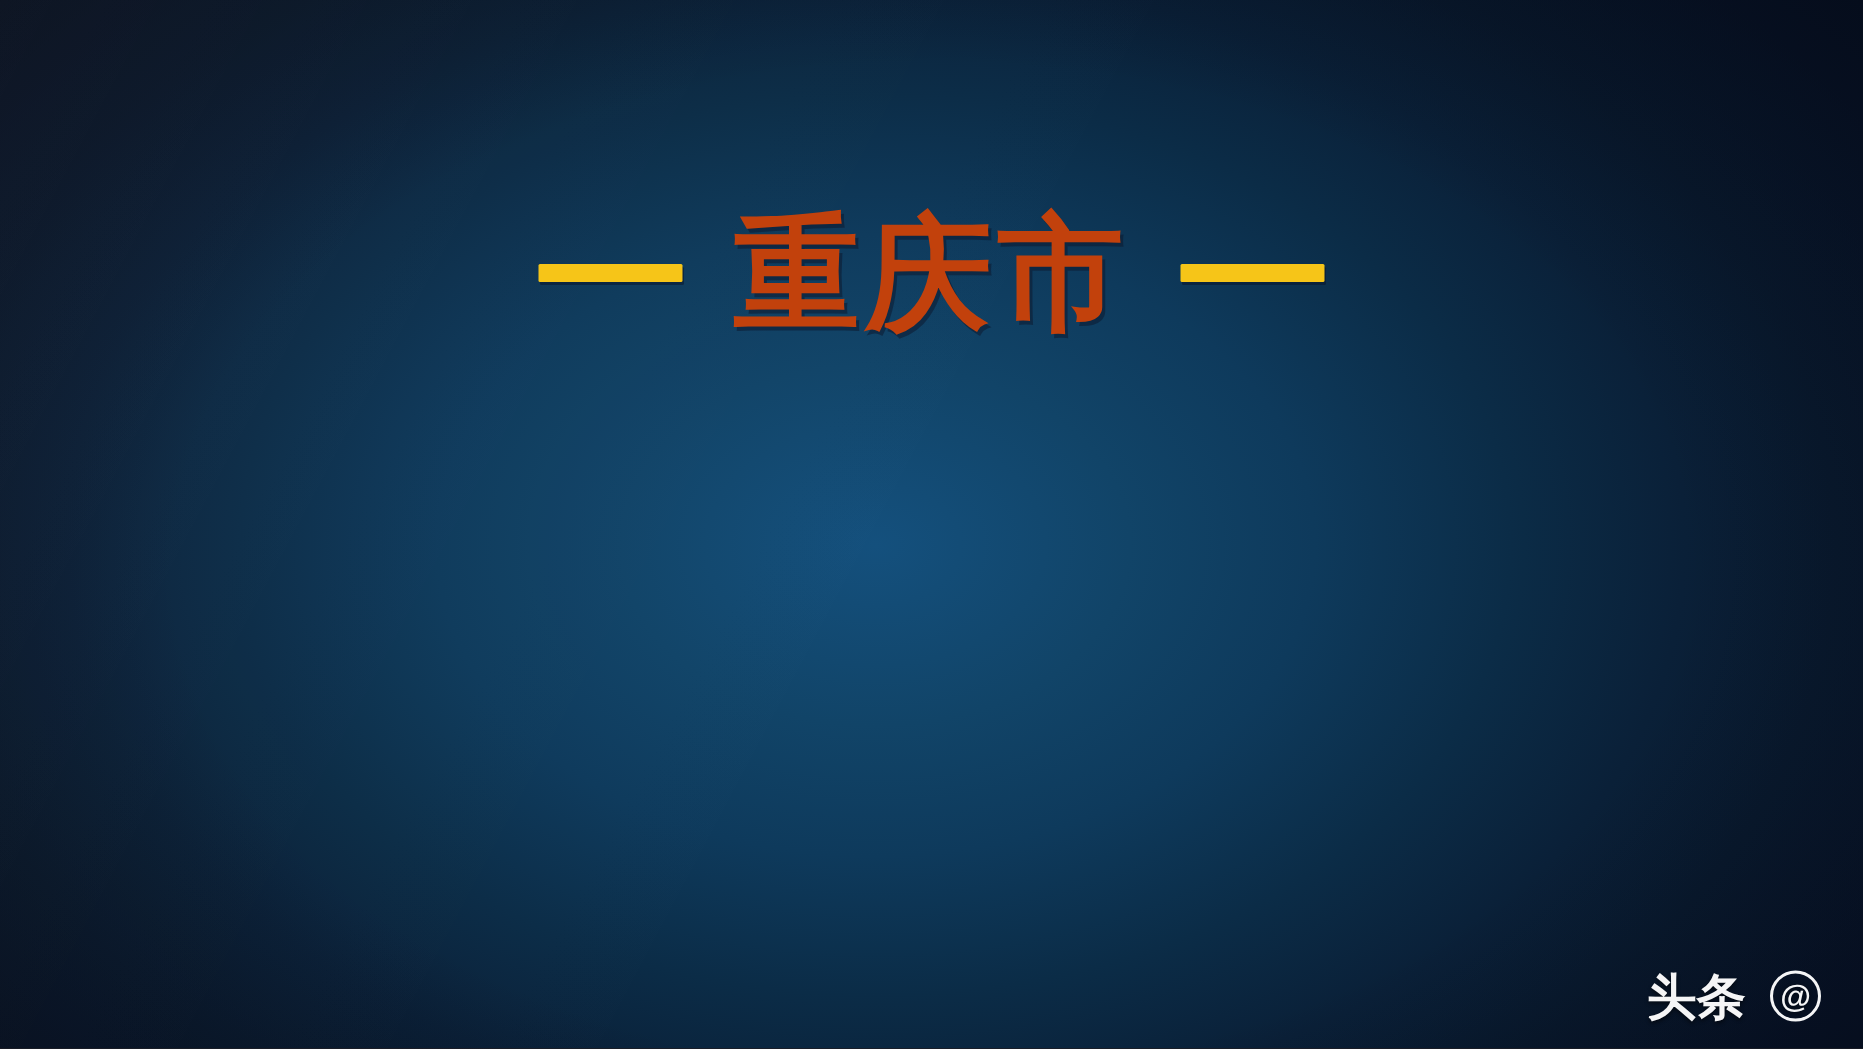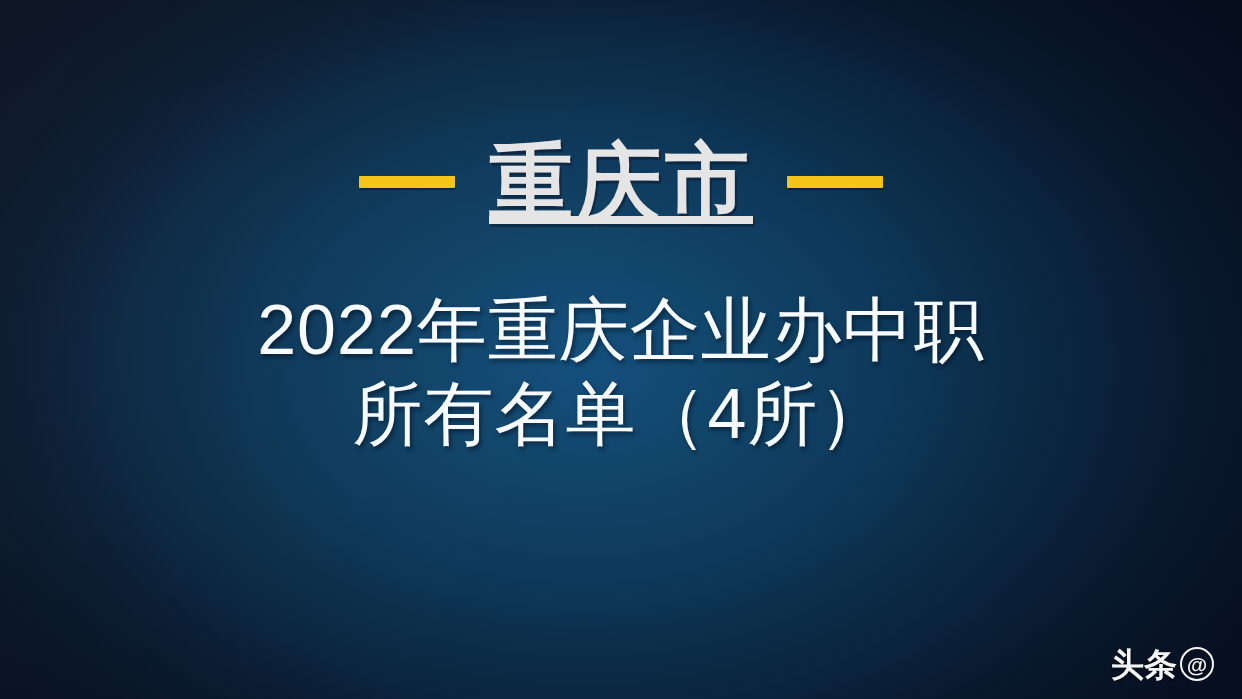--- a/index.html
+++ b/index.html
@@ -66,29 +66,28 @@
   }
   #slide .rule {
     width: 96px;
     height: 12px;
     background: #f6c518;
     border-radius: 1px;
     box-shadow: 1px 2px 0 rgba(10,22,44,0.55);
     flex: 0 0 auto;
   }
   #slide .heading-text {
-    color: #e5e5e5;
+    color: #c2410c;
     font-size: 84px;
     font-weight: 700;
     line-height: 1;
     letter-spacing: 4px;
     white-space: nowrap;
     text-shadow: 2px 3px 0 rgba(12,26,48,0.55);
     padding: 0 4px;
-    text-decoration: underline;
   }
 
   
   #slide .subtitle-block {
     position: absolute;
     left: 0;
     right: 0;
     top: 288px;
     text-align: center;
   }
@@ -102,21 +101,21 @@
     text-shadow: 2px 3px 4px rgba(4,14,30,0.55);
   }
 
   
   #slide .watermark {
     position: absolute;
     right: 26px;
     bottom: 18px;
     display: flex;
     align-items: center;
-    gap: 1px;
+    gap: 14px;
     color: #ffffff;
     font-size: 33px;
     font-weight: 700;
     line-height: 1;
     letter-spacing: 0px;
     opacity: 0.96;
     text-shadow: 0 1px 3px rgba(0,0,0,0.6);
     white-space: nowrap;
   }
   #slide .watermark .wm-at {
@@ -141,23 +140,19 @@
   <div class="bg-radial"></div>
   <div class="bg-vignette"></div>
   <div class="bg-sheen"></div>
 
   <div class="heading-row">
     <div class="rule"></div>
     <div class="heading-text">重庆市</div>
     <div class="rule"></div>
   </div>
 
-  <div class="subtitle-block">
-    <div class="subtitle-line">2022年重庆企业办中职</div>
-    <div class="subtitle-line">所有名单（4所）</div>
-  </div>
 
   <div class="watermark">
     <span>头条</span>
     <span class="wm-at">@</span>
   </div>
 
 </div>
 
 </body></html>

